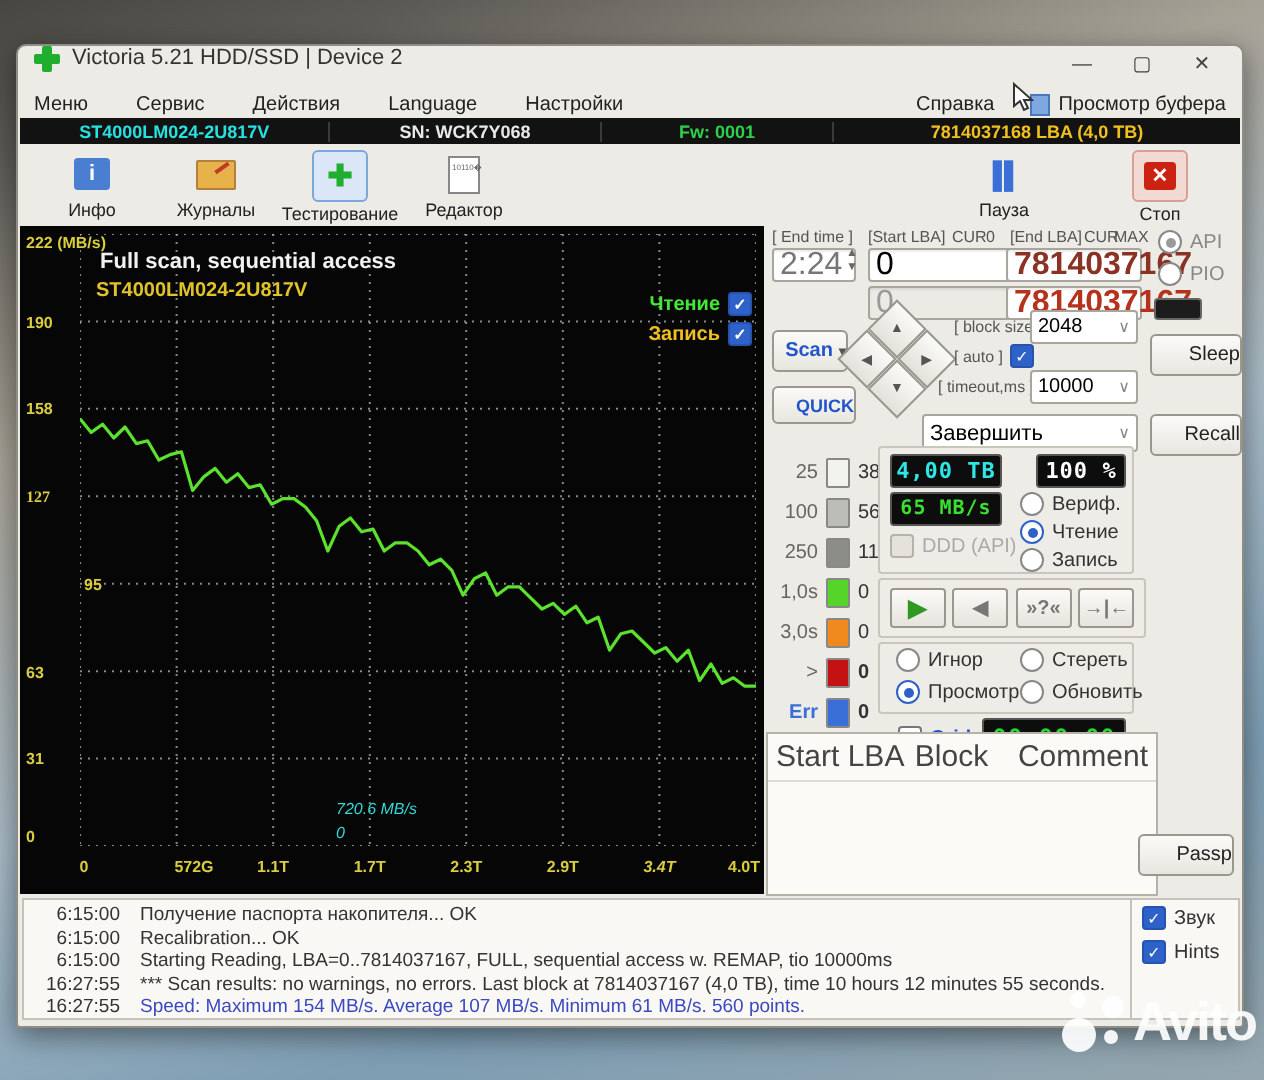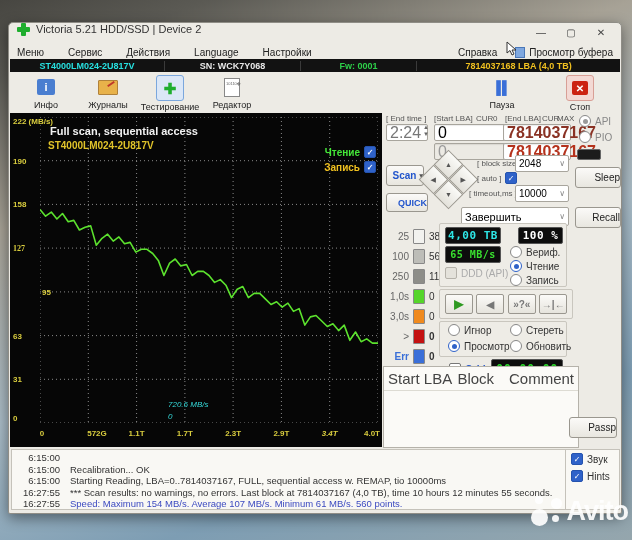--- a/index.html
+++ b/index.html
@@ -443,20 +443,21 @@
     <div class="abs" style="left:568px;top:126px;width:22px;height:9px;background:#1c1c1c;border:1px solid #666;border-radius:2px"></div>
     <div class="btn3d abs" style="left:566px;top:144px;width:44px;height:19px">Sleep</div>
     <div class="btn3d abs" style="left:566px;top:184px;width:44px;height:19px">Recall</div>
     <div class="btn3d abs" style="left:560px;top:394px;width:46px;height:19px">Passp</div>
   </div>
 
   <div class="log">
     <div class="loglines">
       <div class="logrow">
           <span class="t">6:15:00</span>
+          <span class="x">Получение паспорта накопителя... OK</span>
         </div>
       <div class="logrow">
           <span class="t">6:15:00</span>
           <span class="x">Recalibration... OK</span>
         </div>
       <div class="logrow">
           <span class="t">6:15:00</span>
           <span class="x">Starting Reading, LBA=0..7814037167, FULL, sequential access w. REMAP, tio 10000ms</span>
         </div>
       <div class="logrow">

